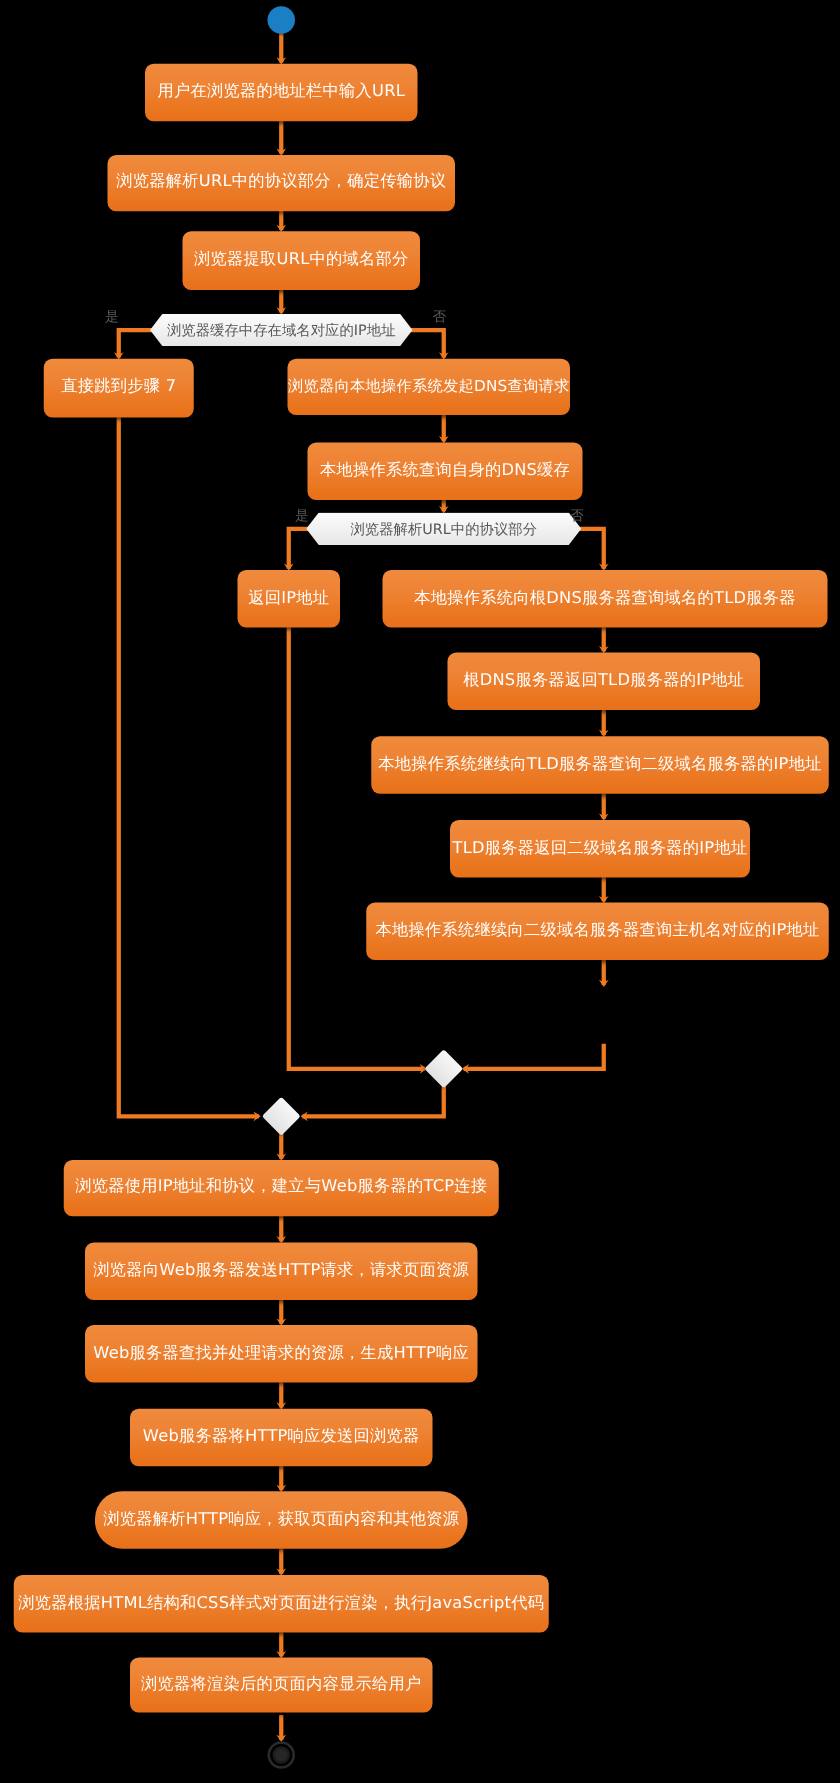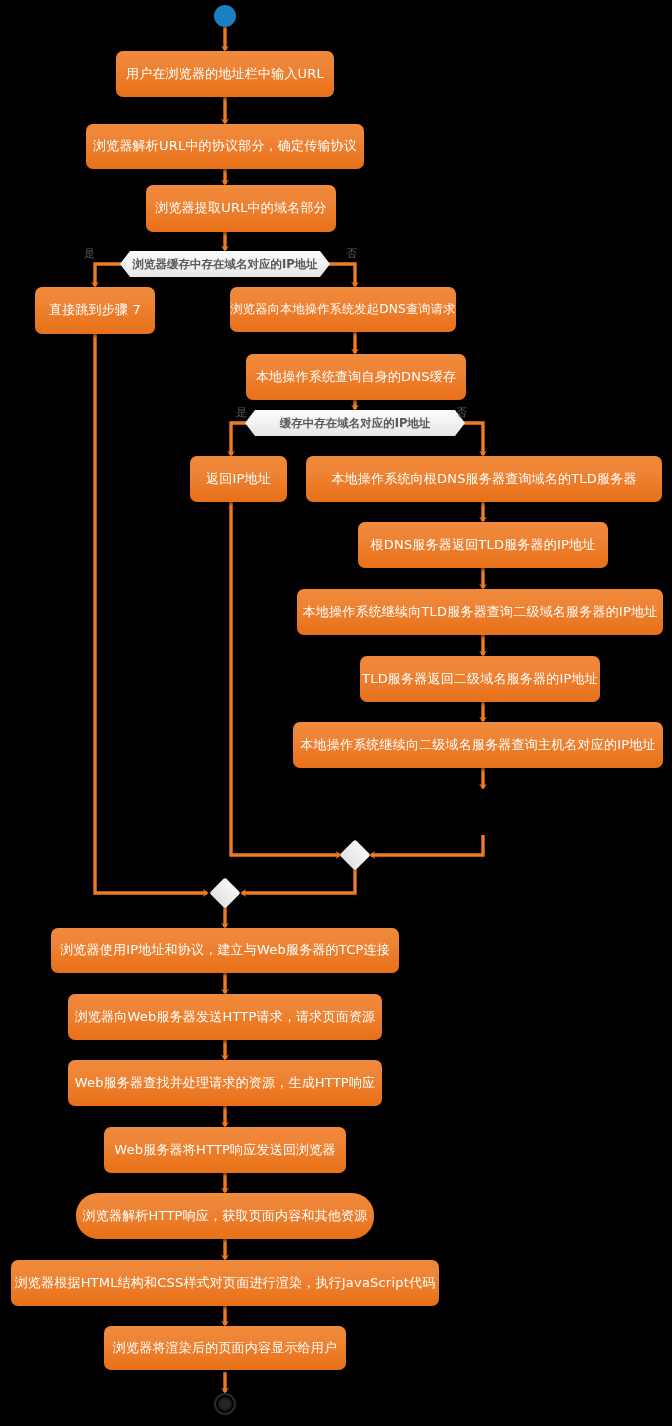--- a/index.html
+++ b/index.html
@@ -47,21 +47,20 @@
     align-items:center;
     justify-content:center;
     text-align:center;
     color:#58585a;
     font-size:11.5px;
     white-space:nowrap;
     background:linear-gradient(to bottom,#fbfbfb 0%,#f2f2f2 50%,#e6e6e6 100%);
     clip-path:polygon(10px 0,calc(100% - 10px) 0,100% 50%,calc(100% - 10px) 100%,10px 100%,0 50%);
     filter:drop-shadow(0 1px 2px rgba(0,0,0,0.5));
     padding:0 14px;
-    font-weight:bold;
   }
   
   .merge{
     position:absolute;
     width:22px;height:22px;
     background:linear-gradient(to bottom,#f7f7f7,#e2e2e2);
     transform:rotate(45deg);
     border-radius:2px;
     box-shadow:0 1px 2px rgba(0,0,0,0.5);
   }
@@ -168,26 +167,26 @@
 
   <div class="branch-label" style="left:84px;top:246px;">是</div>
   <div class="branch-label" style="left:346px;top:246px;">否</div>
 
   <div class="node" style="left:35px;top:287px;width:120px;height:47px;">直接跳到步骤 7</div>
 
   <div class="node" style="left: 230px; top: 287px; width: 226px; height: 45px; font-size: 12.2px;">浏览器向本地操作系统发起DNS查询请求</div>
 
   <div class="node" style="left:246px;top:354px;width:220px;height:46px;">本地操作系统查询自身的DNS缓存</div>
 
-  <div class="decision" style="left:245px;top:410px;width:220px;height:26px;">缓存中存在域名对应的IP地址</div>
+  <div class="decision" style="left:245px;top:410px;width:220px;height:26px;">浏览器解析URL中的协议部分</div>
 
   <div class="branch-label" style="left:236px;top:405px;">是</div>
   <div class="branch-label" style="left:456px;top:405px;">否</div>
 
-  <div class="node" style="left:190px;top:456px;width:97px;height:46px;">返回IP地址</div>
+  <div class="node" style="left:190px;top:456px;width:82px;height:46px;">返回IP地址</div>
 
   <div class="node" style="left:306px;top:456px;width:356px;height:46px;">本地操作系统向根DNS服务器查询域名的TLD服务器</div>
 
   <div class="node" style="left:297px;top:589px;width:366px;height:46px;">本地操作系统继续向TLD服务器查询二级域名服务器的IP地址</div>
 
   <div class="node" style="left:358px;top:522px;width:250px;height:46px;">根DNS服务器返回TLD服务器的IP地址</div>
 
   <div class="node" style="left:360px;top:656px;width:240px;height:46px;">TLD服务器返回二级域名服务器的IP地址</div>
 
   <div class="node" style="left:293px;top:722px;width:370px;height:46px;">本地操作系统继续向二级域名服务器查询主机名对应的IP地址</div>

